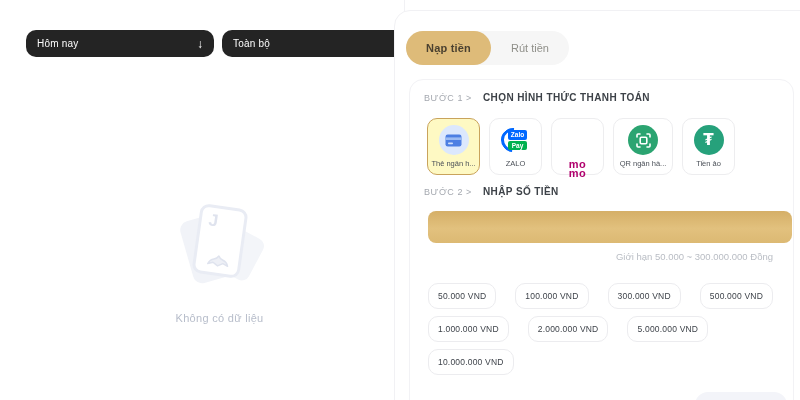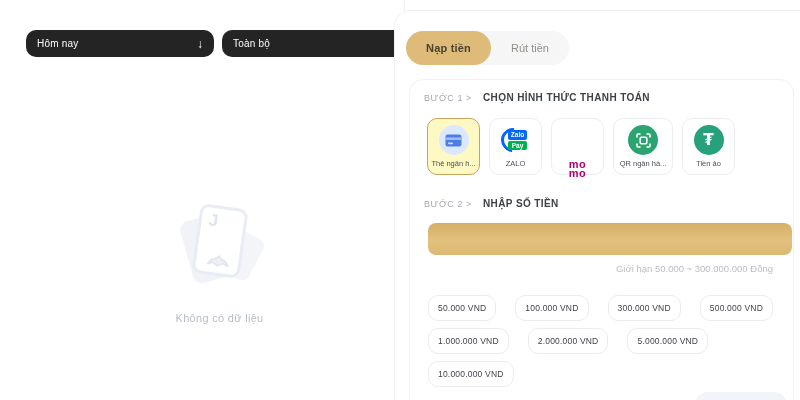--- a/index.html
+++ b/index.html
@@ -80,21 +80,21 @@
     border-radius:2px; padding:1px 3px; line-height:1.1; position:relative; left:2px;}
   .pay-badge  { background:#00b14f; color:#fff; font-size:6.5px; font-weight:bold;
     border-radius:2px; padding:1px 4px; line-height:1.1; position:relative; left:2px;}
 
   .momo-icon { display:flex; flex-direction:column; align-items:center;
     justify-content:center; height:30px;margin-top:48px; }
   .momo-line { color:#b0006d; font-weight:bold; font-size:11px; line-height:9px;
     letter-spacing:.5px; }
 
   
-  .step2-row { margin-top:23px; }
+  .step2-row { margin-top:11px; }
   .amount-input { display:block; margin:14px 0 0 4px; width:364px; height:32px;
     border:none; outline:none; border-radius:8px; padding:0 12px;
     background:linear-gradient(180deg,#d5af67,#e2c17e 55%,#dcb973);
     font-size:12px; color:#5a4a28; }
   .limit-note { margin:8px 10px 0 0; text-align:right; color:#b9bdc4; font-size:9.5px; }
 
   
   .amounts-wrap { display:flex; flex-wrap:wrap; gap:7px 19px; margin:21px 2px 0 4px;
     width:372px; }
   .amount-btn { background:#fff; border:1px solid #ececef; border-radius:10px;

